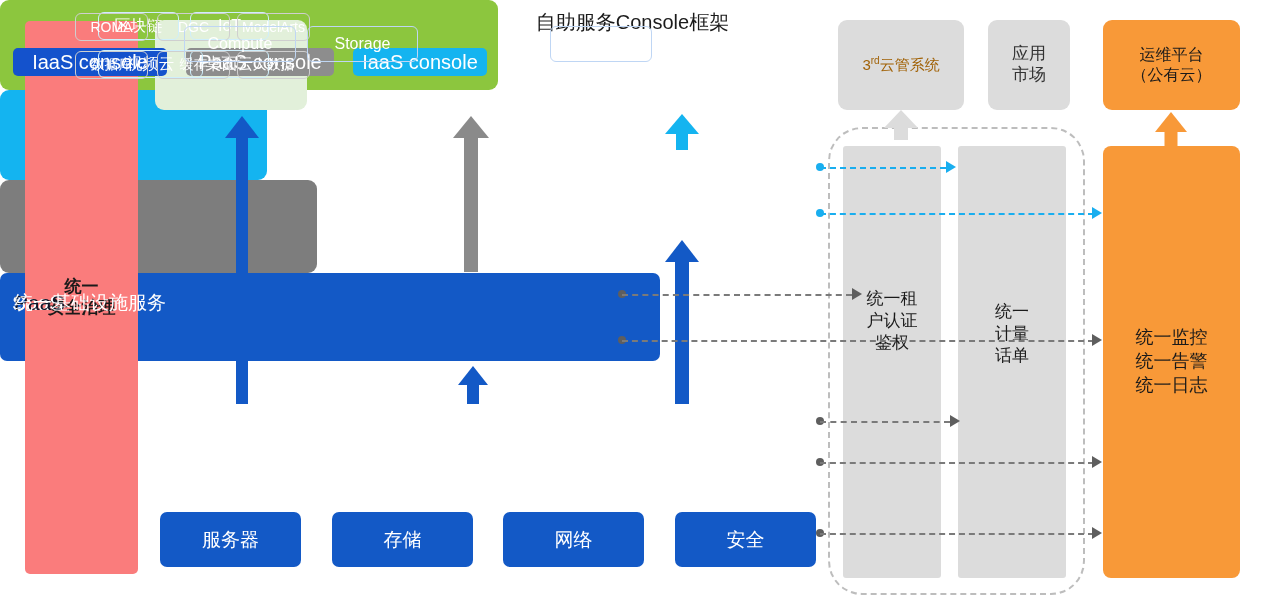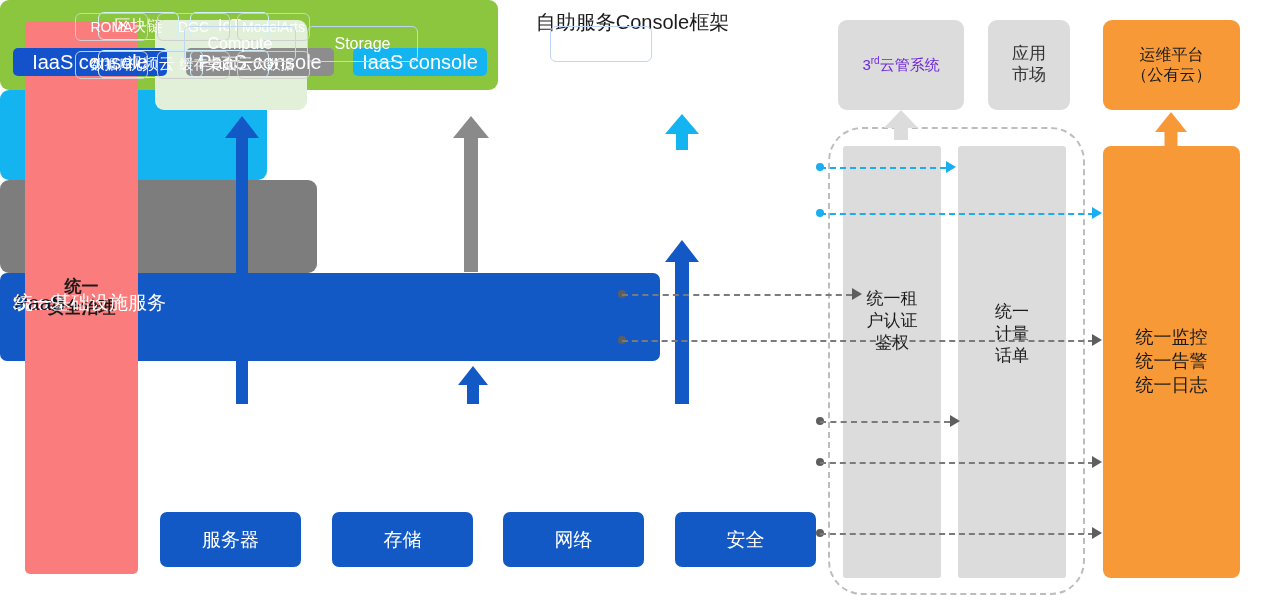--- a/index.html
+++ b/index.html
@@ -38,21 +38,21 @@
     display:flex;align-items:center;justify-content:center;
     color:#fff;font-size:20px;
   }
   .chip.iaas{left:13px;width:154px;background:#1452CC;}
   .chip.paas{left:186px;width:148px;background:#8D8D8D;}
   .chip.saas{left:353px;width:134px;background:#14B4F0;}
 
   
   .thirdparty{
     left:838px;top:20px;width:126px;height:90px;
-    background:#DCDCDC;border-radius:9px;color:#6d28d9;font-size:15px;
+    background:#DCDCDC;border-radius:9px;color:#a16207;font-size:15px;
   }
   .thirdparty sup{font-size:10px;vertical-align:super;}
   .market{
     left:988px;top:20px;width:82px;height:90px;
     background:#DCDCDC;border-radius:9px;color:#333;font-size:17px;
   }
   .opsplat{
     left:1103px;top:20px;width:137px;height:90px;
     background:#F89938;border-radius:9px;color:#1a1a1a;font-size:16px;
   }

